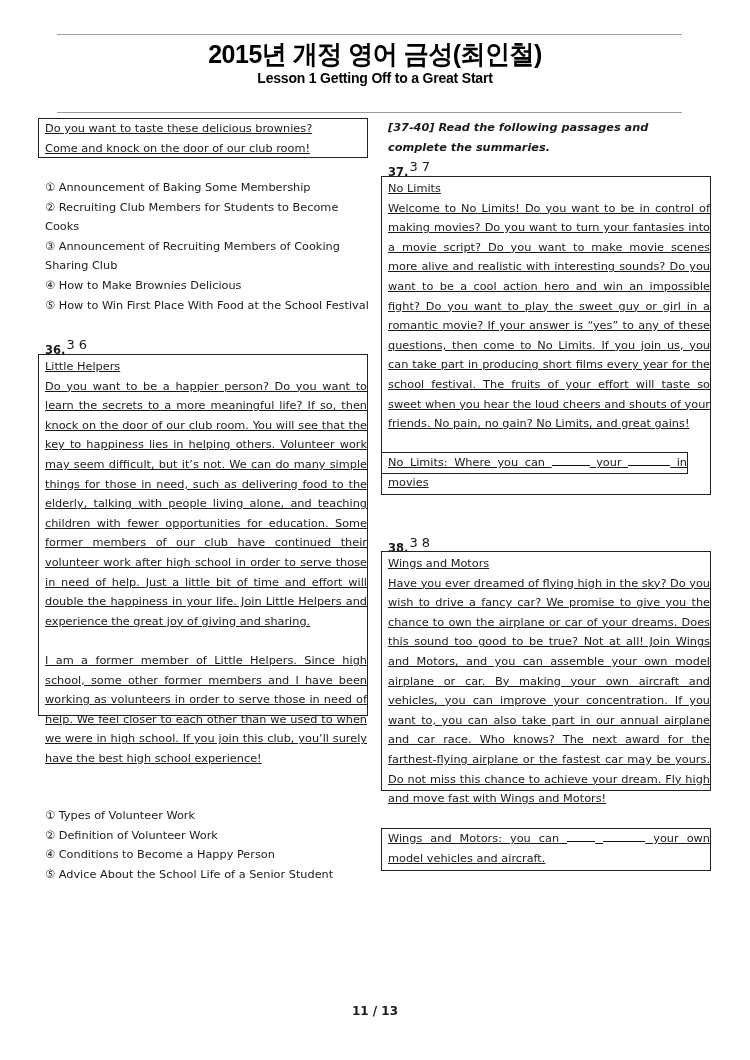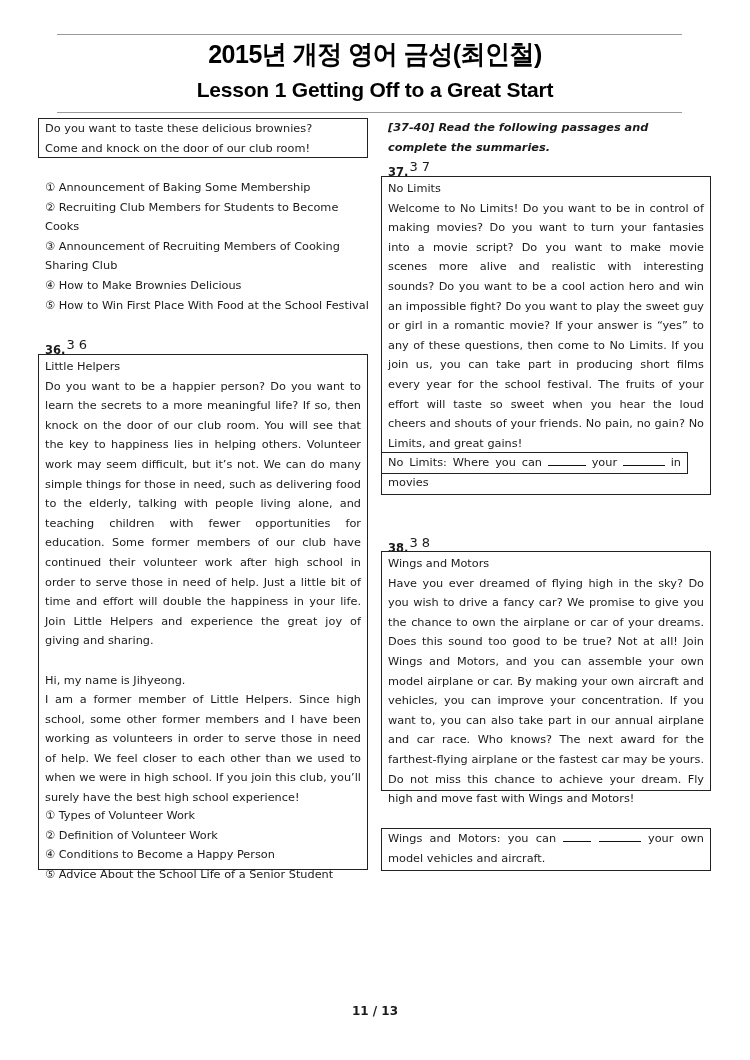--- a/index.html
+++ b/index.html
@@ -3,22 +3,22 @@
 <meta charset="utf-8">
 <style>
   * { box-sizing: border-box; margin: 0; padding: 0; }
   html, body { width: 750px; height: 1060px; background: #ffffff; overflow: hidden; }
   body { position: relative; font-family: "DejaVu Sans", sans-serif; color: #1a1a1a; }
   .rule { position: absolute; left: 39px; width: 436px; height: 0; border-top: 1.5px solid #9a9a9a; }
   .rule.top { top: 34px; left: 57px; width: 625px; }
   .rule.mid { top: 112px; left: 57px; width: 625px; }
   .title { position: absolute; left: 0; width: 750px; text-align: center; font-family: "Liberation Sans", sans-serif; font-weight: bold; color: #000; }
   .title.main { top: 38px; font-size: 25px; letter-spacing: -0.5px; transform: scaleY(1.05); }
-  .title.sub { top: 78px; font-size: 21px; letter-spacing: -0.2px; }
-  .box { position: absolute; border: 1.3px solid #222; padding: 2px 6px 0 6px; font-size: 11.3px; line-height: 19.6px; text-align: justify; }
+  .title.sub { top: 70px; font-size: 14px; letter-spacing: -0.2px; }
+  .box { position: absolute; border: 1.3px solid #222; padding: 2px 0 0 6px; font-size: 11.3px; line-height: 19.6px; text-align: justify; text-decoration: underline; }
   .box p { text-align: justify; text-align-last: left; }
   .plain { position: absolute; font-size: 11.3px; line-height: 19.6px; }
   .qnum { position: absolute; font-size: 11.5px; font-weight: bold; }
   .qnum sup { font-size: 13px; font-weight: normal; vertical-align: 5px; margin-left: 1px; }
   .instr { position: absolute; font-size: 11.3px; font-weight: bold; line-height: 19.6px; font-style: italic; }
   .blank { display: inline-block; border-bottom: 1px solid #111; height: 12px; vertical-align: baseline; }
   .footer { position: absolute; top: 1004px; left: 0; width: 750px; text-align: center; font-size: 12px; font-weight: bold; }
   .gap { height: 19.6px; }
 </style>
 </head>
@@ -40,25 +40,24 @@
   <div>③ Announcement of Recruiting Members of Cooking</div>
   <div>Sharing Club</div>
   <div>④ How to Make Brownies Delicious</div>
   <div>⑤ How to Win First Place With Food at the School Festival</div>
 </div>
 
 <div class="qnum" style="left:45px; top:337px;">
   <span>36.</span><sup>3 6</sup>
 </div>
 
-<div class="box" style="left:38px; top:354px; width:330px; height:516px;">
+<div class="box" style="left:38px; top:354px; width:330px; height:362px;">
   <div>Little Helpers</div>
   <p>Do you want to be a happier person? Do you want to learn the secrets to a more meaningful life? If so, then knock on the door of our club room. You will see that the key to happiness lies in helping others. Volunteer work may seem difficult, but it’s not. We can do many simple things for those in need, such as delivering food to the elderly, talking with people living alone, and teaching children with fewer opportunities for education. Some former members of our club have continued their volunteer work after high school in order to serve those in need of help. Just a little bit of time and effort will double the happiness in your life. Join Little Helpers and experience the great joy of giving and sharing.</p>
   <div class="gap"></div>
-  <div>Hi, my name is Jihyeong.</div>
   <p>I am a former member of Little Helpers. Since high school, some other former members and I have been working as volunteers in order to serve those in need of help. We feel closer to each other than we used to when we were in high school. If you join this club, you’ll surely have the best high school experience!</p>
 </div>
 
 <div class="plain" style="left:45px; top:806px; width:330px;">
   <div>① Types of Volunteer Work</div>
   <div>② Definition of Volunteer Work</div>
   <div>④ Conditions to Become a Happy Person</div>
   <div>⑤ Advice About the School Life of a Senior Student</div>
 </div>
 

